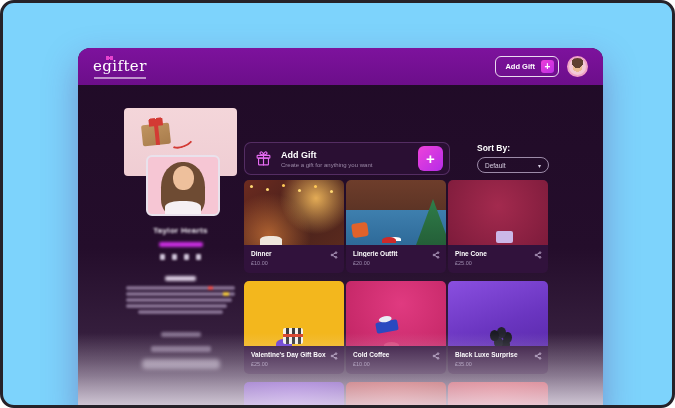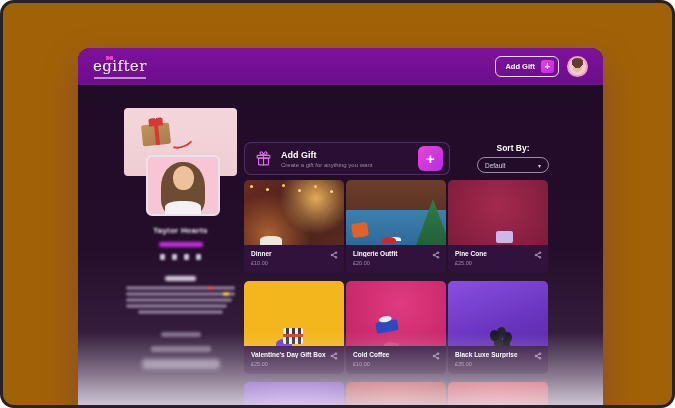--- a/index.html
+++ b/index.html
@@ -1,17 +1,17 @@
 <!DOCTYPE html>
 <html><head>
 <meta charset="utf-8">
 <style>
   html,body{margin:0;padding:0;background:#ffffff;font-family:"Liberation Sans",sans-serif;}
   *{box-sizing:border-box;}
-  .frame{position:relative;width:675px;height:408px;background:#a16207;border:3px solid #262229;
+  .frame{position:relative;width:675px;height:408px;background:#7dd3fc;border:3px solid #262229;
          border-radius:14px;overflow:hidden;}
   
   .window{position:absolute;left:75px;top:45px;width:525px;height:363px;
           border-radius:12px 12px 0 0;overflow:hidden;
           background:linear-gradient(180deg,#200b27 0%,#240d2b 55%,#3a2342 86%,#594463 100%);
           box-shadow:0 14px 34px rgba(96,30,120,.35);}
   
   .hdr{position:absolute;left:0;top:0;right:0;height:37px;z-index:4;
        background:linear-gradient(180deg,#7d129d,#6c0e8a);
        display:flex;align-items:center;padding:0 15px;}
@@ -66,21 +66,21 @@
   
   .panel{position:absolute;left:166px;top:57px;width:206px;height:33px;border-radius:7px;
        background:#2a0f33;border:1px solid rgba(195,125,225,.28);display:flex;align-items:center;padding:0 6px 0 10px;cursor:pointer;}
   .panel .gicon{flex:0 0 auto;margin-right:9px;display:grid;place-items:center;}
   .panel .ptxt{flex:1;}
   .panel-title{font-size:9px;font-weight:bold;color:#fff;}
   .panel-sub{font-size:6px;color:#9c8aa8;margin-top:2px;}
   .panel-plus{width:25px;height:25px;border-radius:6px;display:grid;place-items:center;
        background:linear-gradient(135deg,#ee42da,#b62ce8);color:#fff;font-size:15px;font-weight:bold;line-height:1;cursor:pointer;}
   
-  .sort-label{position:absolute;left:399px;top:58px;width:72px;text-align:center;color:#fff;font-size:8.5px;font-weight:bold;}
+  .sort-label{position:absolute;left:399px;top:58px;width:72px;text-align:left;color:#fff;font-size:8.5px;font-weight:bold;}
   .sort-dd{position:absolute;left:399px;top:72px;width:72px;height:16px;border:1px solid #9c8ba8;border-radius:8px;
        display:flex;align-items:center;justify-content:space-between;padding:0 7px;cursor:pointer;}
   .sort-val{font-size:6.5px;color:#d9d0e3;}
   .sort-chev{font-size:6px;color:#d9d0e3;}
   
   .grid{position:absolute;left:166px;top:95px;width:304px;display:grid;
        grid-template-columns:repeat(3,100px);column-gap:2px;row-gap:8px;}
   .card{border-radius:5px;overflow:hidden;cursor:pointer;}
   .photo{height:65px;position:relative;overflow:hidden;}
   .cap{height:28px;background:#31123c;padding:5px 7px;position:relative;}

